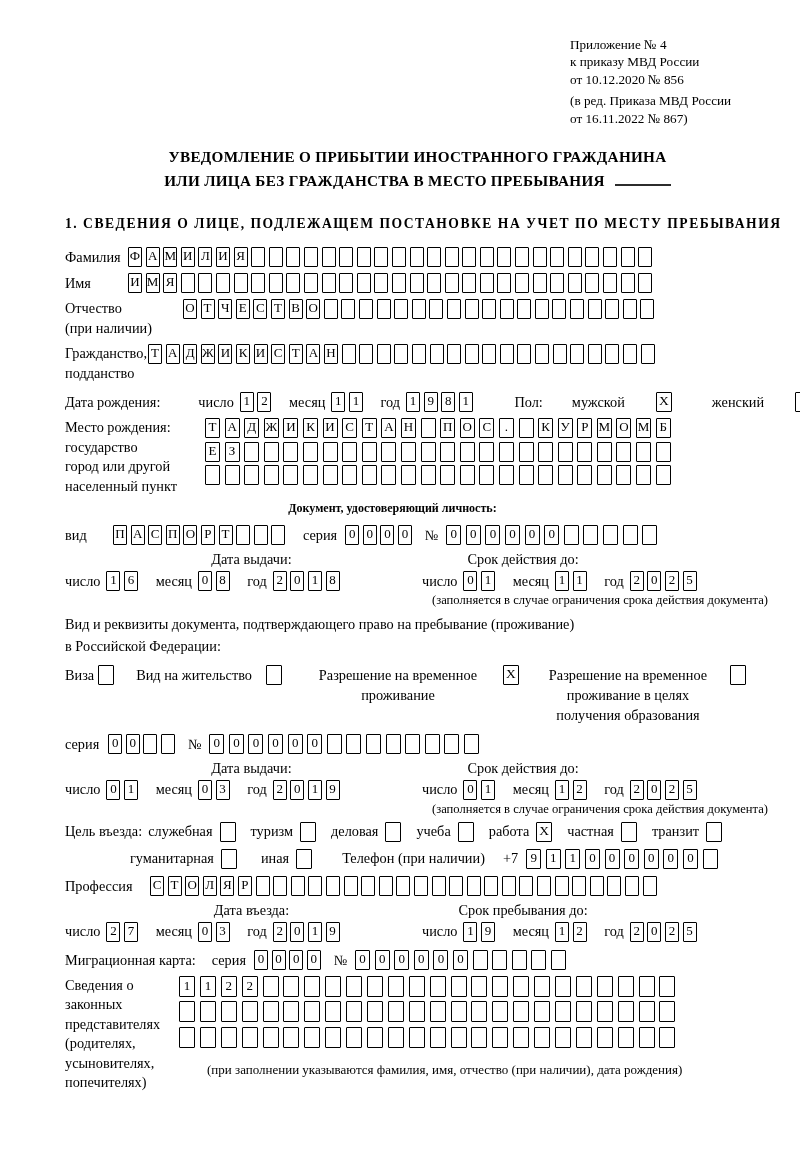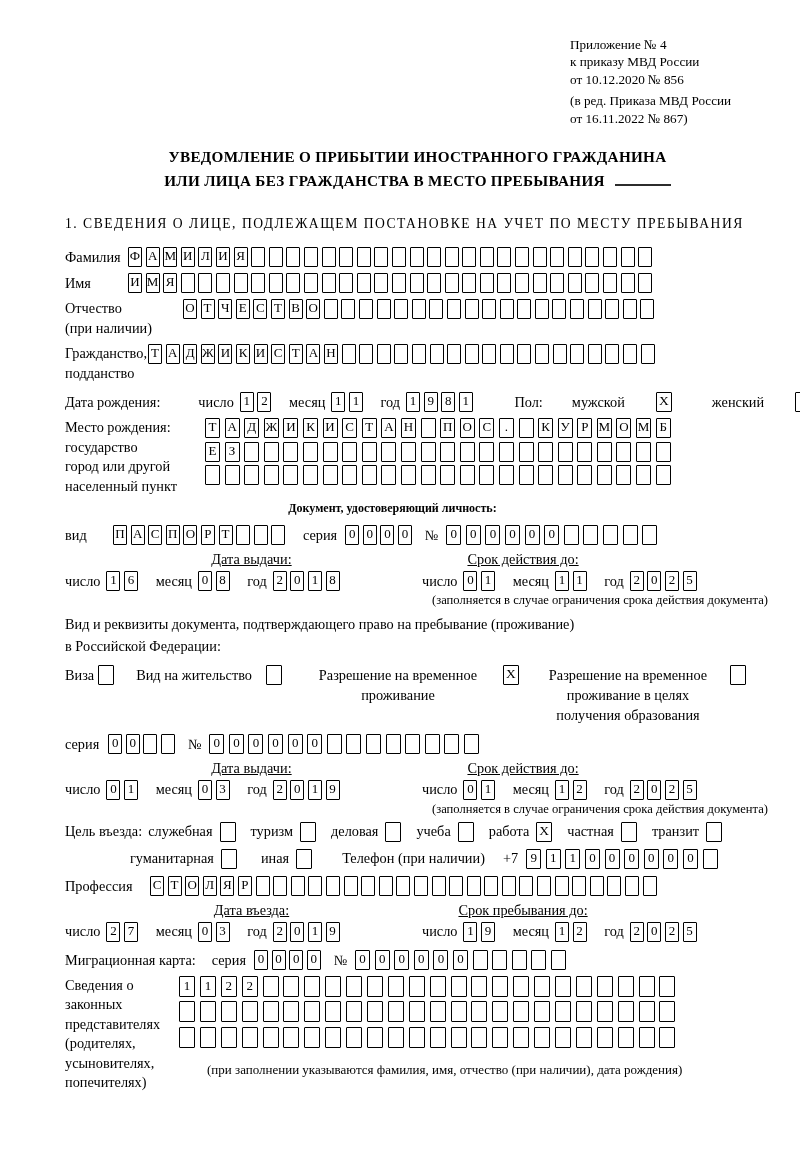--- a/index.html
+++ b/index.html
@@ -12,21 +12,21 @@
   .page { width:800px; height:1163px; padding:36px 30px 0 65px; }
 
   
   .hdr { width:196px; margin-left:auto; margin-right:4px; font-size:13.2px; line-height:1.32; }
   .hdr .ed { margin-top:4px; }
   .form-label { text-align:right; font-weight:bold; font-size:14.6px; margin-top:16px; letter-spacing:.6px; }
 
   .title { text-align:center; font-weight:bold; font-size:15.2px; line-height:1.55; margin-top:18px; letter-spacing:.3px; }
   .blank { display:inline-block; width:56px; height:4px; border-bottom:2.2px solid #2c2c2c; margin-left:10px; }
 
-  .sec { font-weight:normal; font-size:13.6px; margin-top:24px; letter-spacing:1.5px; white-space:nowrap; }
+  .sec { font-weight:bold; font-size:13.6px; margin-top:24px; letter-spacing:1.5px; white-space:nowrap; }
 
   .rows { margin-top:15px; }
   .row { display:flex; align-items:flex-start; margin-bottom:6px; font-size:14.3px; line-height:20px; }
   .lbl { flex:none; }
   .lblcol { flex:none; }
   .lblcol div, .bp-l div, .reps-l div { line-height:19.5px; }
 
   .cellrow { display:inline-flex; flex:none; }
   .cell {
     flex:none; width:14px; height:20px; border:1.7px solid #000; border-radius:1px;
@@ -38,21 +38,21 @@
     display:inline-block; flex:none; width:16px; height:20px; border:1.7px solid #000;
     border-radius:1px; text-align:center; font-size:13.5px; line-height:16px; margin-left:7px;
   }
 
   .dg { display:inline-flex; align-items:center; }
   .dg .dlabel { margin:0 6px 0 14px; }
   .dg .dlabel:first-child { margin-left:0; }
   .dblock { display:flex; margin-top:2px; font-size:14.3px; }
   .dcol-l { width:345px; flex:none; }
   .dcol-r { margin-left:12px; }
-  .dhead { text-align:center; margin-bottom:3px;text-decoration:underline; }
+  .dhead { text-align:center; margin-bottom:3px; }
   .dcol-l .dhead { padding-left:28px; }
   .dcol-r .dhead { padding-right:76px; }
   .note { font-size:12.6px; }
   .note-r { text-align:right; margin:2px 2px 5px 0; }
 
   .bp { display:flex; margin-bottom:5px; font-size:14.3px; }
   .bp-l { width:140px; flex:none; }
   .bp-r .cellrow { margin-bottom:3.5px; }
 
   .doc-head { text-align:center; font-weight:bold; font-size:12px; margin:3px 50px 9px 0; }

